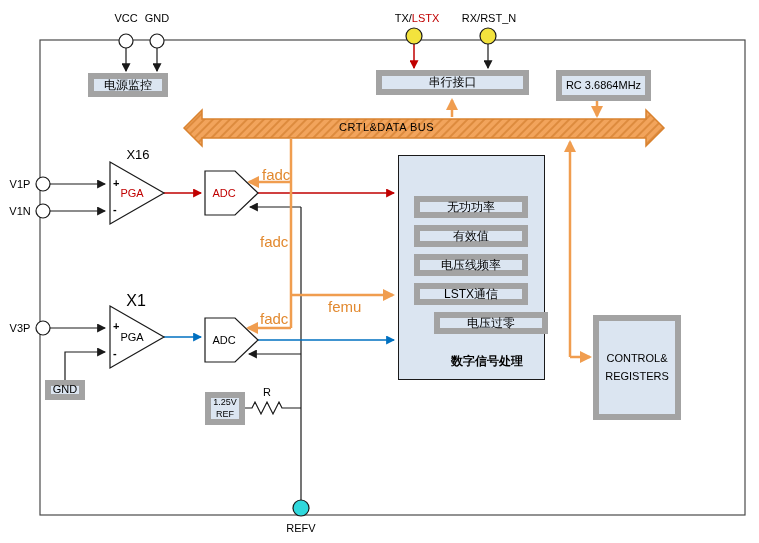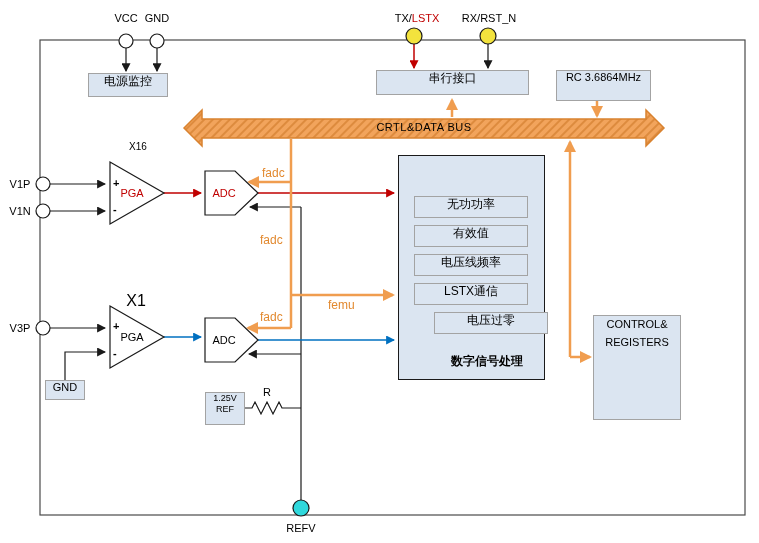--- a/index.html
+++ b/index.html
@@ -3,26 +3,26 @@
 <meta charset="utf-8">
 <style>
   *{margin:0;padding:0;box-sizing:border-box}
   html,body{background:#fff}
   body{font-family:"Liberation Sans","DejaVu Sans",sans-serif;color:#000}
   .stage{position:relative;width:759px;height:543px;background:#fff;overflow:hidden}
   .stage > svg{position:absolute;left:0;top:0}
   .lbl{position:absolute;font-size:11px;line-height:1.1;white-space:nowrap}
   .center{text-align:center}
   .right{text-align:center}
-  .box{position:absolute;background:var(--box-fill,#dbe5f1);border:1px solid #a3a3a3;
-       display:flex;align-items:center;justify-content:flex-start;font-size:12px;line-height:1.25;
+  .box{position:absolute;background:var(--box-fill,#dbe5f1);border:6px solid #a3a3a3;
+       display:flex;align-items:center;justify-content:center;font-size:12px;line-height:1.25;
        flex-direction:column}
   .red-text{color:var(--line-red,#c00000)}
-  .sig{position:absolute;font-size:12px;color:var(--signal-label,#e2892f);white-space:nowrap}
-  .bus-label{position:absolute;font-size:11px;letter-spacing:.5px;text-align:center;white-space:nowrap}
+  .sig{position:absolute;font-size:15px;color:var(--signal-label,#e2892f);white-space:nowrap}
+  .bus-label{position:absolute;font-size:11px;letter-spacing:.5px;text-align:left;white-space:nowrap}
   .dsp-outer{position:absolute;background:var(--box-fill,#dbe5f1);border:1px solid #1a1a1a}
   .dsp-title{position:absolute;font-size:12px;font-weight:bold;text-align:center;white-space:nowrap}
   .small-font{font-size:9px}
   .plusminus{position:absolute;font-size:11px;font-weight:bold}
   
   .w-black{stroke:var(--wire-black,#1a1a1a);stroke-width:1.2;fill:none}
   .w-red{stroke:var(--line-red,#c00000);stroke-width:1.5;fill:none}
   .w-blue{stroke:var(--line-blue,#0070c0);stroke-width:1.5;fill:none}
   .w-orange{stroke:var(--line-orange,#f09d4f);stroke-width:2.5;fill:none}
   .shape{fill:#fff;stroke:#1a1a1a;stroke-width:1.2}
@@ -124,21 +124,21 @@
     </div>
   <div class="box" style="left:376px;top:70px;width:153px;height:25px">
       <span>串行接口</span>
     </div>
   <div class="box" style="left:556px;top:70px;width:95px;height:31px;font-size:11px">
       <span>RC 3.6864MHz</span>
     </div>
 
   <div class="bus-label" style="left:339px;top:121px;width:170px">CRTL&amp;DATA BUS</div>
 
-  <div class="lbl center" style="left:116px;top:141px;width:44px;font-size:10px">X16</div>
+  <div class="lbl center" style="left:116px;top:148px;width:44px;font-size:13px">X16</div>
   <div class="plusminus" style="left:113px;top:177px">+</div>
   <div class="plusminus" style="left:113px;top:203px">-</div>
   <div class="lbl center red-text" style="left:114px;top:187px;width:36px">PGA</div>
   <div class="lbl center red-text" style="left:206px;top:187px;width:36px">ADC</div>
 
   <div class="lbl center" style="left:114px;top:292px;width:44px;font-size:16px">X1</div>
   <div class="plusminus" style="left:113px;top:320px">+</div>
   <div class="plusminus" style="left:113px;top:347px">-</div>
   <div class="lbl center" style="left:114px;top:331px;width:36px">PGA</div>
   <div class="lbl center" style="left:206px;top:334px;width:36px">ADC</div>

